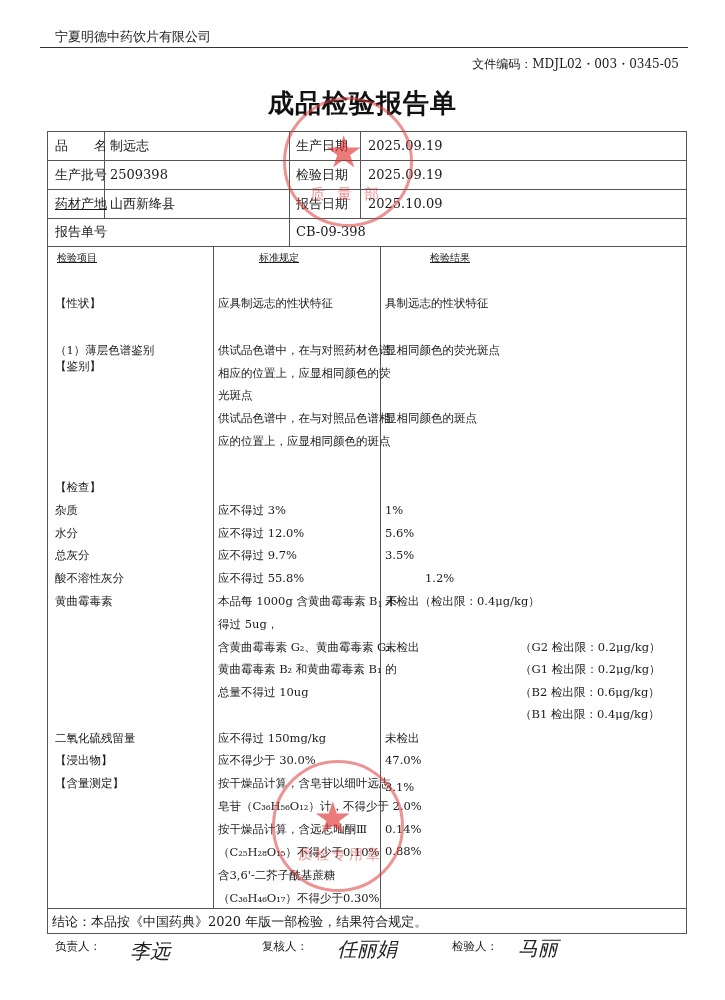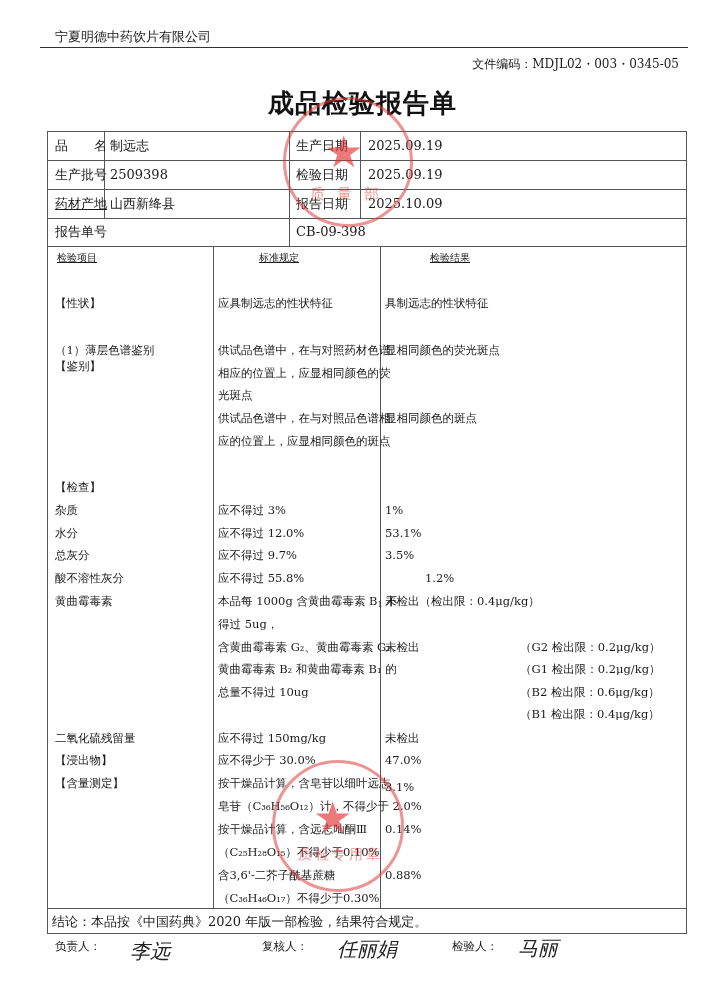--- a/index.html
+++ b/index.html
@@ -92,21 +92,21 @@
   <div class="row-text" style="left:385px; top:411px;">显相同颜色的斑点</div>
 
   <div class="row-text" style="left:55px; top:480px;">【检查】</div>
 
   <div class="row-text" style="left:55px; top:503px;">杂质</div>
   <div class="row-text" style="left:218px; top:503px;">应不得过 3%</div>
   <div class="row-text" style="left:385px; top:503px;">1%</div>
 
   <div class="row-text" style="left:55px; top:526px;">水分</div>
   <div class="row-text" style="left:218px; top:526px;">应不得过 12.0%</div>
-  <div class="row-text" style="left:385px; top:526px;">53.1%</div>
+  <div class="row-text" style="left:385px; top:526px;">5.6%</div>
 
   <div class="row-text" style="left:55px; top:548px;">总灰分</div>
   <div class="row-text" style="left:218px; top:548px;">应不得过 9.7%</div>
   <div class="row-text" style="left:385px; top:548px;">3.5%</div>
 
   <div class="row-text" style="left:55px; top:571px;">酸不溶性灰分</div>
   <div class="row-text" style="left:218px; top:571px;">应不得过 55.8%</div>
   <div class="row-text" style="left:385px; top:571px;margin-left:40px;">1.2%</div>
 
   <div class="row-text" style="left:55px; top:594px;">黄曲霉毒素</div>
@@ -135,21 +135,21 @@
   <div class="row-text" style="left:218px; top:776px;">按干燥品计算，含皂苷以细叶远志</div>
   <div class="row-text" style="left:218px; top:799px;">皂苷（C₃₆H₅₆O₁₂）计，不得少于 2.0%</div>
   <div class="row-text" style="left:385px; top:780px;">3.1%</div>
 
   <div class="row-text" style="left:218px; top:822px;">按干燥品计算，含远志𠮿酮Ⅲ</div>
   <div class="row-text" style="left:218px; top:845px;">（C₂₅H₂₈O₁₅）不得少于0.10%</div>
   <div class="row-text" style="left:385px; top:822px;">0.14%</div>
 
   <div class="row-text" style="left:218px; top:868px;">含3,6'-二芥子酰基蔗糖</div>
   <div class="row-text" style="left:218px; top:891px;">（C₃₆H₄₆O₁₇）不得少于0.30%</div>
-  <div class="row-text" style="left:385px; top:868px;">0.88%</div>
+  <div class="row-text" style="left:385px; top:844px;">0.88%</div>
 </div>
 
 <div class="cell" style="left:52px; top:914px;">结论：本品按《中国药典》2020 年版一部检验，结果符合规定。</div>
 
 <div class="row-text" style="left:55px; top:939px;">负责人：</div>
 <div class="sig" style="left:130px; top:938px;">李远</div>
 <div class="row-text" style="left:262px; top:939px;">复核人：</div>
 <div class="sig" style="left:337px; top:936px;">任丽娟</div>
 <div class="row-text" style="left:452px; top:939px;">检验人：</div>
 <div class="sig" style="left:518px; top:935px;">马丽</div>

